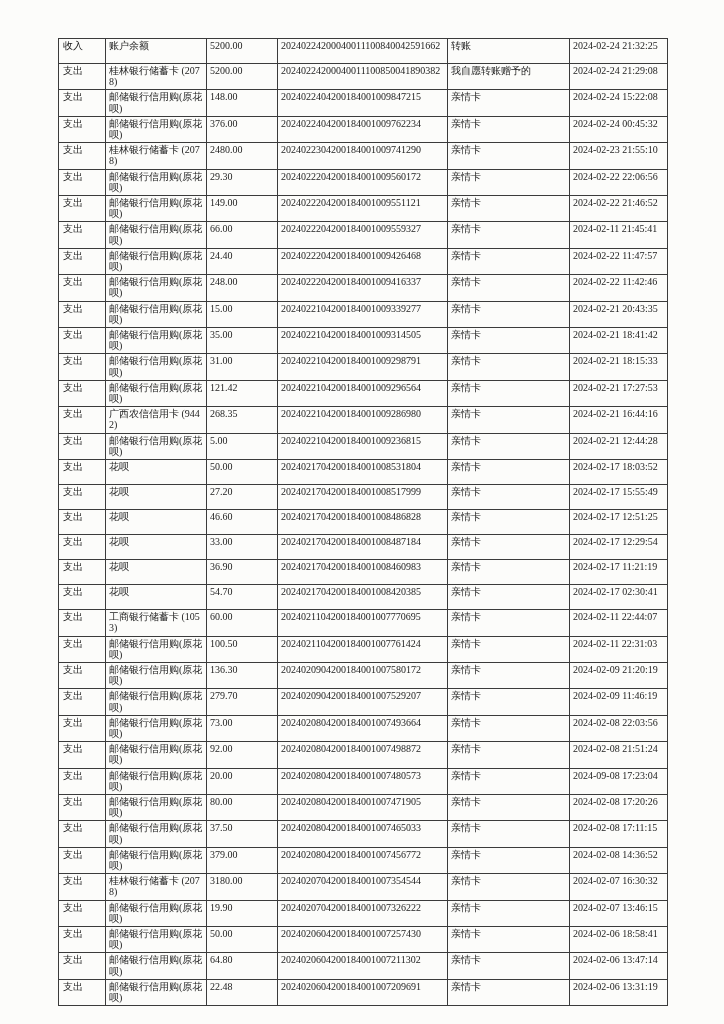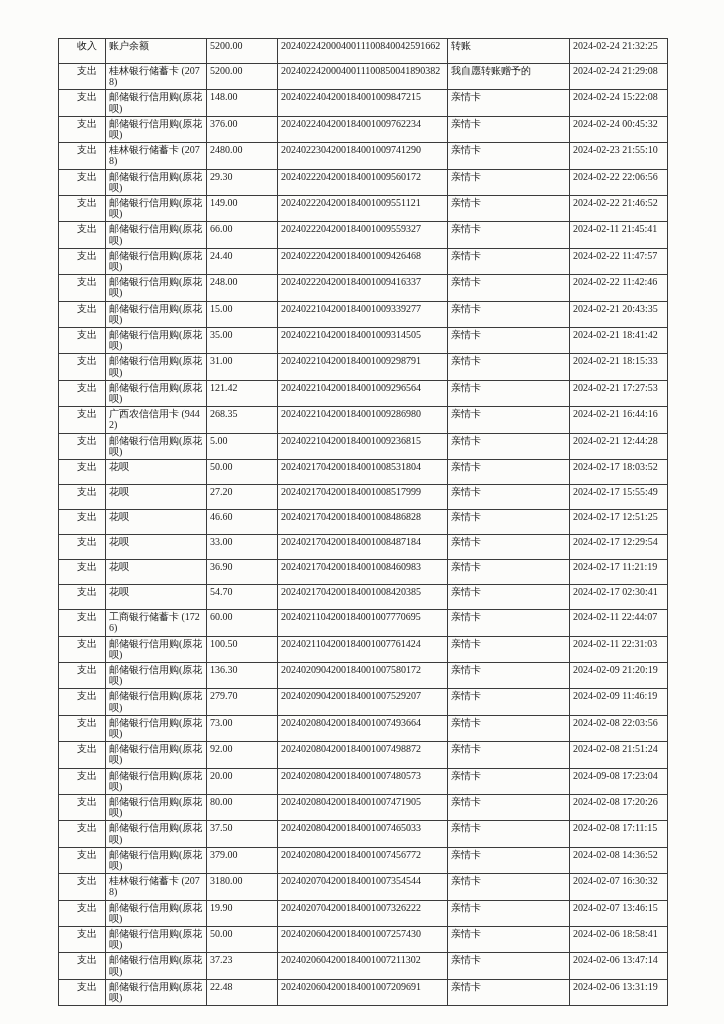--- a/index.html
+++ b/index.html
@@ -23,21 +23,21 @@
   table.tx td {
     border: 1px solid #3b3b3b;
     font-size: 10px;
     line-height: 11.2px;
     padding: 1px 3px 2px 3px;
     vertical-align: top;
     color: #1c1c1c;
     word-break: break-all;
     overflow: hidden;
   }
-  table.tx td.c-type { padding-left: 18px; padding-right: 1px; }
+  table.tx td.c-type { padding-left: 4px; padding-right: 1px; }
   table.tx tr { height: 25px; }
   col.c1 { width: 47px; }
   col.c2 { width: 101px; }
   col.c3 { width: 71px; }
   col.c4 { width: 170px; }
   col.c5 { width: 122px; }
   col.c6 { width: 98px; }
 </style>
 </head>
 <body>
@@ -225,21 +225,21 @@
         <tr>
         <td class="c-type">支出</td>
         <td>花呗</td>
         <td>54.70</td>
         <td>2024021704200184001008420385</td>
         <td>亲情卡</td>
         <td>2024-02-17 02:30:41</td>
       </tr>
         <tr>
         <td class="c-type">支出</td>
-        <td>工商银行储蓄卡 (1726)</td>
+        <td>工商银行储蓄卡 (1053)</td>
         <td>60.00</td>
         <td>2024021104200184001007770695</td>
         <td>亲情卡</td>
         <td>2024-02-11 22:44:07</td>
       </tr>
         <tr>
         <td class="c-type">支出</td>
         <td>邮储银行信用购(原花呗)</td>
         <td>100.50</td>
         <td>2024021104200184001007761424</td>
@@ -330,21 +330,21 @@
         <td class="c-type">支出</td>
         <td>邮储银行信用购(原花呗)</td>
         <td>50.00</td>
         <td>2024020604200184001007257430</td>
         <td>亲情卡</td>
         <td>2024-02-06 18:58:41</td>
       </tr>
         <tr>
         <td class="c-type">支出</td>
         <td>邮储银行信用购(原花呗)</td>
-        <td>37.23</td>
+        <td>64.80</td>
         <td>2024020604200184001007211302</td>
         <td>亲情卡</td>
         <td>2024-02-06 13:47:14</td>
       </tr>
         <tr>
         <td class="c-type">支出</td>
         <td>邮储银行信用购(原花呗)</td>
         <td>22.48</td>
         <td>2024020604200184001007209691</td>
         <td>亲情卡</td>

